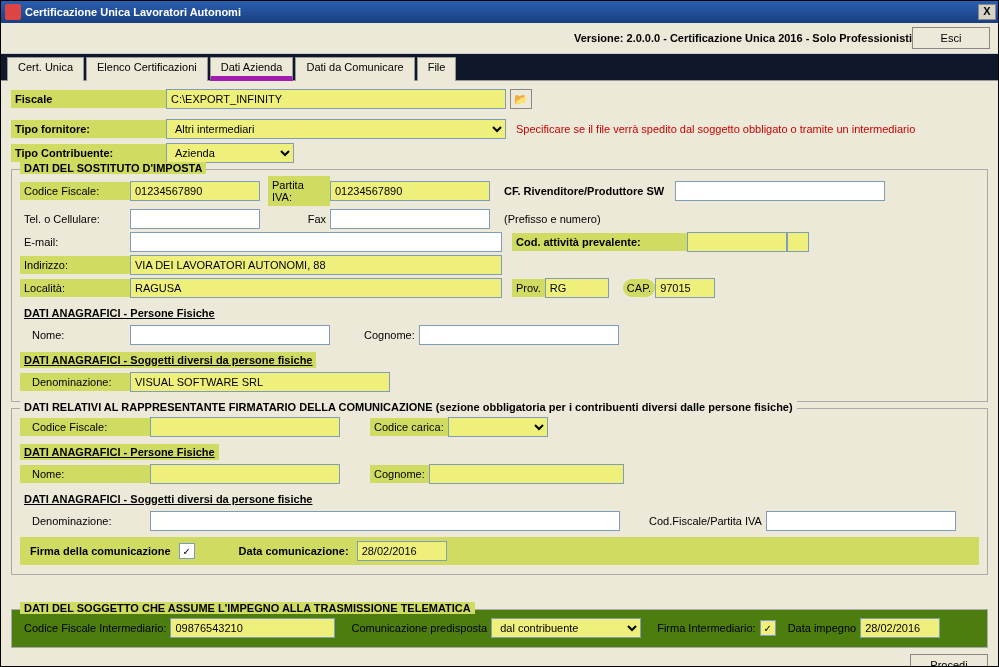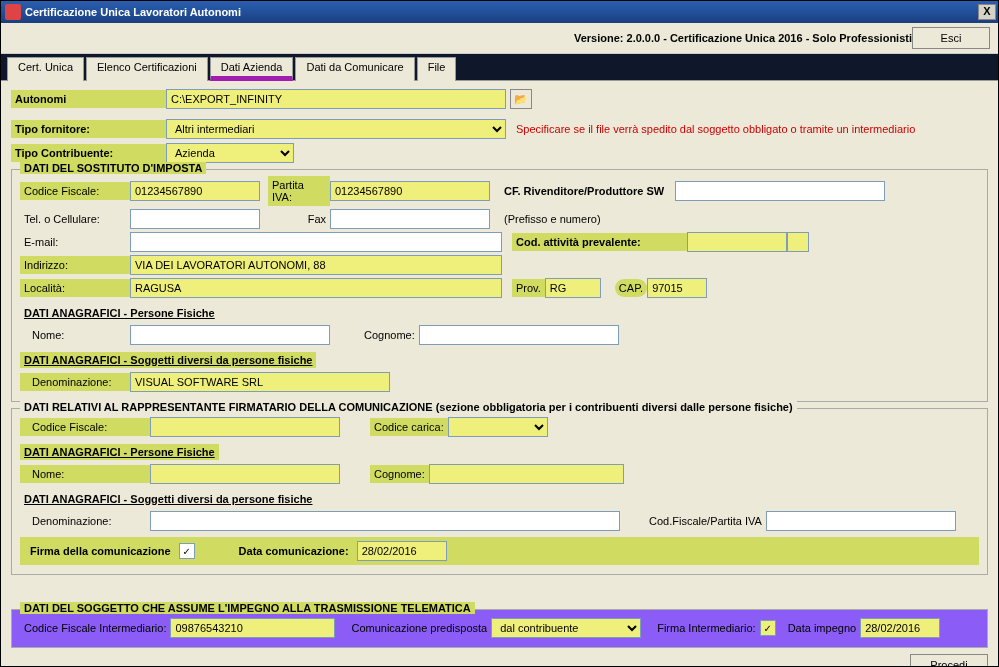--- a/index.html
+++ b/index.html
@@ -58,21 +58,21 @@
     <div class="tab"><span>Cert. Unica</span></div>
     <div class="tab"><span>Elenco Certificazioni</span></div>
     <div class="tab active"><span>Dati Azienda</span></div>
     <div class="tab"><span>Dati da Comunicare</span></div>
     <div class="tab"><span>File</span></div>
   </div>
 
   <div class="content">
 
     <div class="row">
-      <span class="label bg-yellow" style="width:155px;font-weight:bold;">Autonomi</span>
+      <span class="label bg-yellow" style="width:155px;font-weight:bold;">Fiscale</span>
       <input type="text" class="yellow" style="width: 340px;" value="C:\EXPORT_INFINITY">
       <div class="folder-icon">
           <span>📂</span>
         </div>
     </div>
 
     <div style="height:6px;"></div>
 
     <div class="row">
       <span class="label bg-yellow" style="width:155px;font-weight:bold;">Tipo fornitore:</span>
@@ -119,21 +119,21 @@
 
       <div class="grid-row">
         <span class="lbl bg-yellow w110">Indirizzo:</span>
         <input type="text" class="yellow" style="width: 372px;" value="VIA DEI LAVORATORI AUTONOMI, 88">
       </div>
 
       <div class="grid-row">
         <span class="lbl bg-yellow w110">Località:</span>
         <input type="text" class="yellow" style="width: 372px;" value="RAGUSA">
         <span class="lbl bg-yellow" style="margin-left:10px;">Prov.</span>
-        <input type="text" class="yellow" style="width: 56px;" value="RG">
+        <input type="text" class="yellow" style="width: 64px;" value="RG">
         <span class="lbl bg-yellow" style="margin-left:14px;border-radius:9px;">CAP.</span>
         <input type="text" class="yellow" style="width: 60px;" value="97015">
       </div>
 
       <div class="section-header">DATI ANAGRAFICI - Persone Fisiche</div>
       <div class="grid-row">
         <span class="lbl w110" style="padding-left:12px;">Nome:</span>
         <input type="text" style="width: 200px;">
         <span class="lbl" style="margin-left:30px;">Cognome:</span>
         <input type="text" style="width: 200px;">
@@ -173,21 +173,21 @@
       </div>
 
       <div class="grid-row bg-yellow" style="padding:4px 6px;margin-top:6px;">
         <span class="lbl" style="font-weight:bold;">Firma della comunicazione</span>
         <span class="chk" style="margin-left:4px;">✓</span>
         <span class="lbl" style="font-weight:bold;margin-left:40px;">Data comunicazione:</span>
         <input type="text" class="yellow" style="width: 90px; margin-left: 4px;" value="28/02/2016">
       </div>
     </div>
 
-    <div class="fieldset-wrap bg-yellow" style="background:#8b5cf6;margin-top:34px;">
+    <div class="fieldset-wrap bg-yellow" style="background:#4d7c0f;margin-top:34px;">
       <span class="legend bg-yellow">DATI DEL SOGGETTO CHE ASSUME L'IMPEGNO ALLA TRASMISSIONE TELEMATICA</span>
       <div class="grid-row" style="margin-top:2px;">
         <span class="lbl">Codice Fiscale Intermediario:</span>
         <input type="text" class="yellow" style="width: 165px;" value="09876543210">
         <span class="lbl" style="margin-left:12px;">Comunicazione predisposta</span>
         <select class="yellow" style="width:150px;">
           <option>dal contribuente</option>
         </select>
         <span class="lbl" style="margin-left:12px;">Firma Intermediario:</span>
         <span class="chk yellow">✓</span>

